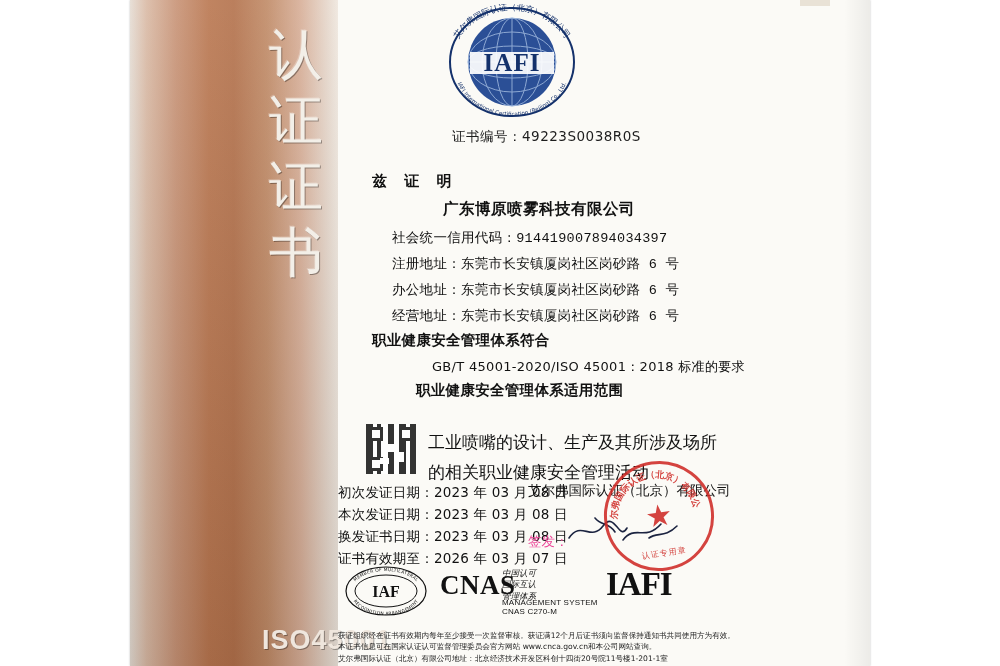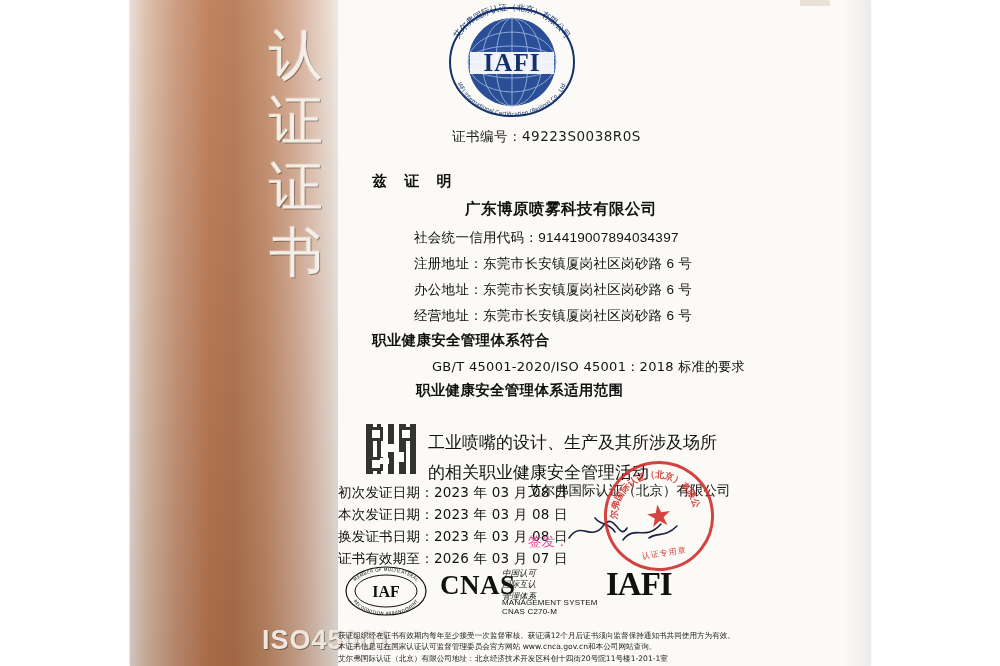--- a/index.html
+++ b/index.html
@@ -66,26 +66,26 @@
     font-family:"DejaVu Sans", sans-serif;
   }
   .zi{
     position:absolute;left:372px;top:172px;
     font-size:15px;color:#111;letter-spacing:6px;
     font-family:"DejaVu Sans", sans-serif;font-weight:600;text-align:center;
   }
   .company{
     position:absolute;left:443px;top:199px;
     font-size:15.5px;font-weight:bold;color:#111;
-    font-family:"DejaVu Sans", sans-serif;letter-spacing:.5px;margin-left:22px;
+    font-family:"DejaVu Sans", sans-serif;letter-spacing:.5px;
   }
   .row{
-    position:absolute;left:414px;
+    position:absolute;left:392px;
     font-size:13.5px;color:#111;
-    font-family:Liberation Sans, sans-serif;letter-spacing:.3px;
+    font-family:Liberation Mono, monospace;letter-spacing:.3px;
   }
   .r1{top:229px;}
   .r2{top:255px;}
   .r3{top:281px;}
   .r4{top:307px;}
 
   .sec{
     position:absolute;left:372px;
     font-size:14.5px;font-weight:bold;color:#111;
     font-family:"DejaVu Sans", sans-serif;letter-spacing:.3px;

